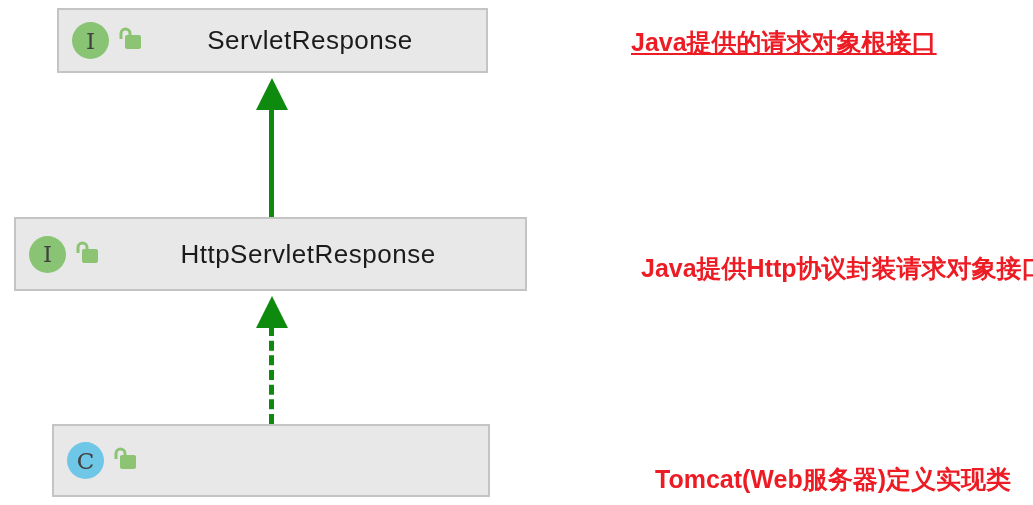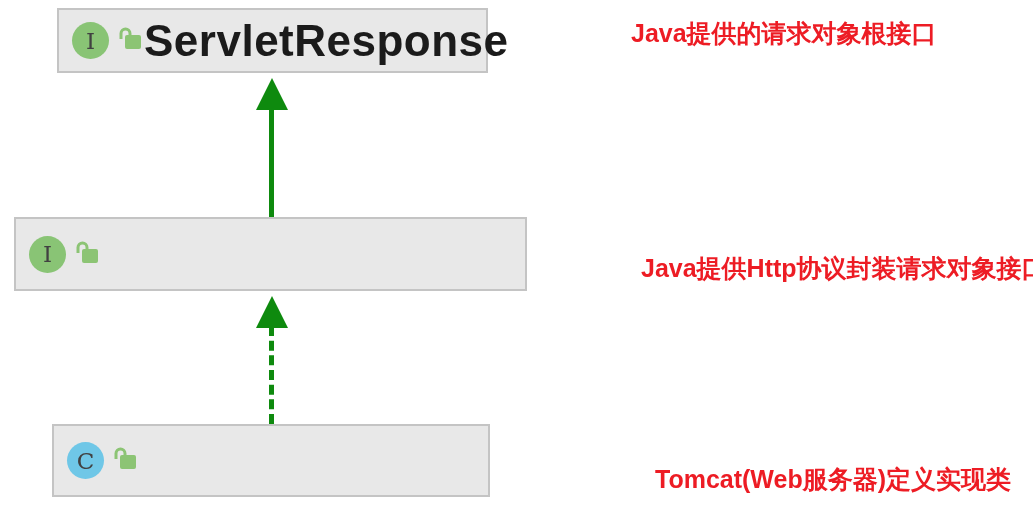--- a/index.html
+++ b/index.html
@@ -36,26 +36,25 @@
     flex: 0 0 auto;
   }
   .kind-interface { background: #89c475; }
   .kind-class     { background: #6fc7e7; }
 
   .lock-icon { margin-left: 8px; flex: 0 0 auto; }
 
   .node-label {
     flex: 1;
     text-align: center;
-    font-size: 44px;
+    font-size: 26px;
     color: #1b1b1b;
     letter-spacing: 0.5px;
     white-space: nowrap;
     padding-right: 10px;
-    font-weight: bold;
   }
 
   
   .arrow-head {
     position: absolute;
     width: 0; height: 0;
     border-left: 16px solid transparent;
     border-right: 16px solid transparent;
     border-bottom: 32px solid #0e8a0e;
   }
@@ -69,21 +68,21 @@
   .arrow-implements-stem { left: 269px; top: 326px; height: 98px; }
 
   
   .annotation {
     position: absolute;
     color: #ed1c24;
     font-weight: bold;
     font-size: 25px;
     white-space: nowrap;
   }
-  .annotation-1 { left: 631px; top: 17px; }
+  .annotation-1 { left: 631px; top: 26px; text-decoration: underline; }
   .annotation-2 { left: 641px; top: 252px; }
   .annotation-3 { left: 655px; top: 463px; }
 </style>
 </head>
 <body>
 
 <div class="canvas">
 
   <div class="node node-1">
     <span class="kind-badge kind-interface">I</span>
@@ -100,20 +99,21 @@
   <div class="arrow-stem stem-solid arrow-extends-stem"></div>
 
   <div class="node node-2">
     <span class="kind-badge kind-interface">I</span>
     <span class="lock-icon">
       <svg width="27" height="27" viewBox="0 0 27 27">
         <path d="M4 14 V8.5 a4.5 4.5 0 0 1 9 0 V10" fill="none" stroke="#8cc474" stroke-width="3"></path>
         <rect x="8" y="10" width="16" height="14" rx="2" fill="#8cc474"></rect>
       </svg>
     </span>
+    <span class="node-label">HttpServletResponse</span>
   </div>
 
   <div class="arrow-head arrow-implements-head"></div>
   <div class="arrow-stem stem-dashed arrow-implements-stem"></div>
 
   <div class="node node-3">
     <span class="kind-badge kind-class">C</span>
     <span class="lock-icon">
       <svg width="27" height="27" viewBox="0 0 27 27">
         <path d="M4 14 V8.5 a4.5 4.5 0 0 1 9 0 V10" fill="none" stroke="#8cc474" stroke-width="3"></path>

